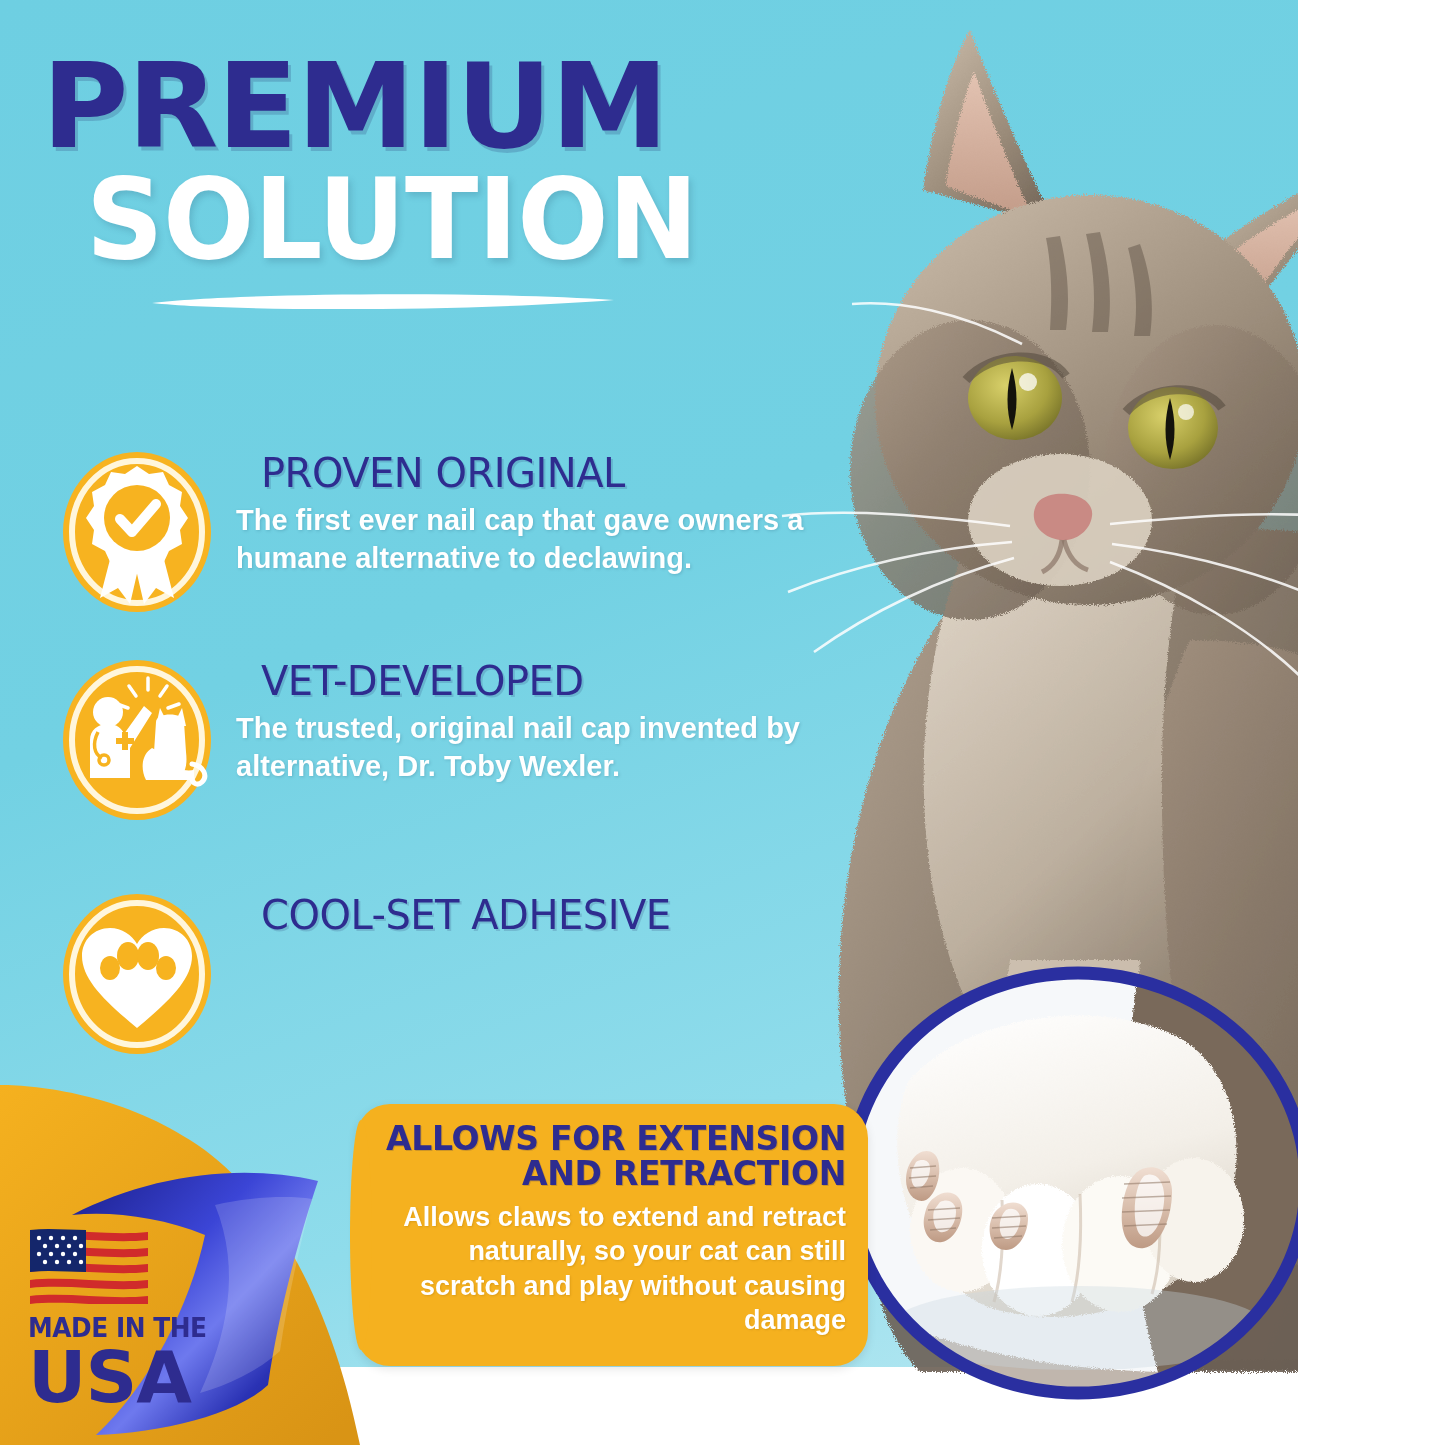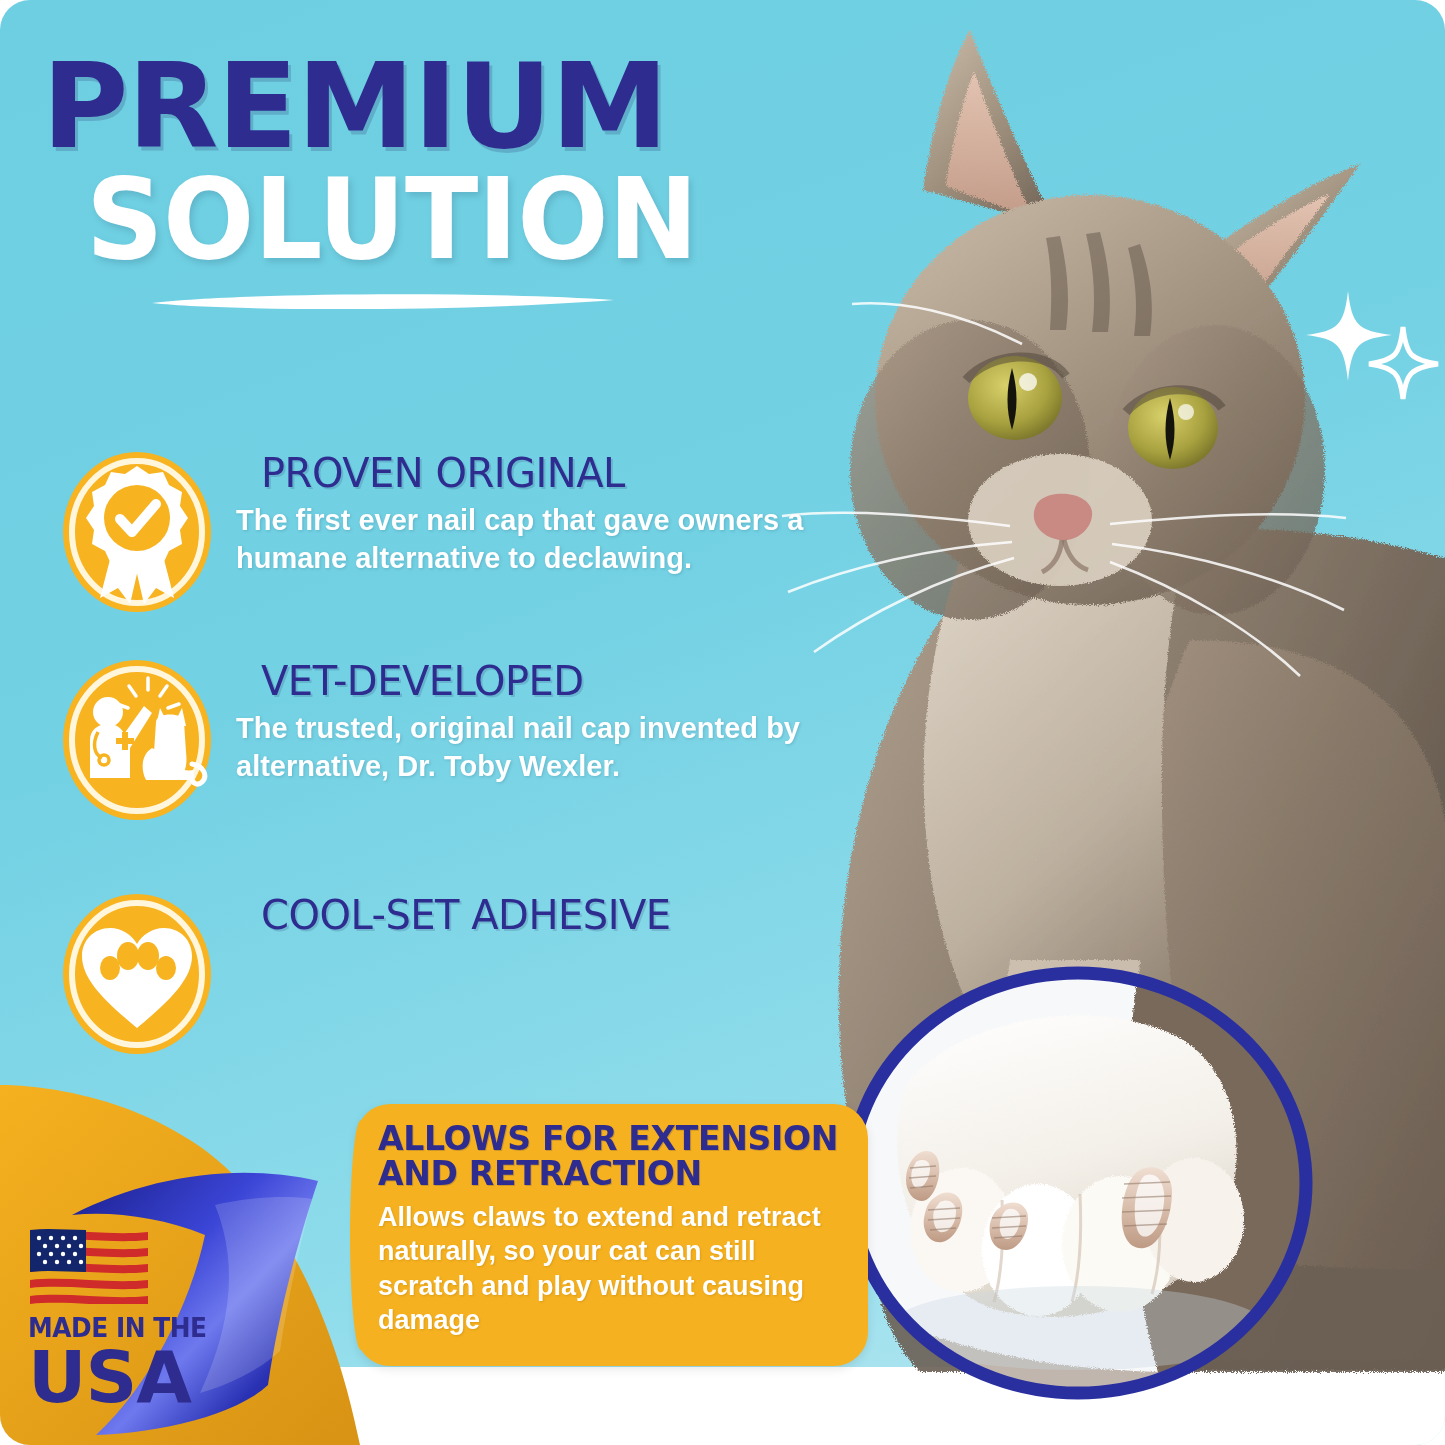--- a/index.html
+++ b/index.html
@@ -6,25 +6,24 @@
 
   html, body {
     width: 1445px;
     height: 1445px;
     overflow: hidden;
     font-family: "Liberation Sans", sans-serif;
   }
 
   #poster {
     position: relative;
-    width: 1445px;
+    width: 1298px;
     height: 1445px;
     background: linear-gradient(160deg, #6ECFE2 0%, #72D1E3 40%, #8FDCEB 72%, #BFEAF3 100%);
     overflow: hidden;
-    border-radius: 30px;
   }
 
   
   .bottom-strip {
     position: absolute;
     left: 0; right: 0; bottom: 0;
     height: 78px;
     background: #FFFFFF;
   }
 
@@ -134,21 +133,21 @@
   
   .callout {
     position: absolute;
     left: 356px;
     top: 1104px;
     width: 512px;
     height: 262px;
     background: #F5B11F;
     border-radius: 34px 34px 34px 34px;
     padding: 18px 22px 30px 22px;
-    text-align: left;
+    text-align: right;
     box-shadow: 0 3px 10px rgba(0,0,0,0.10);
   }
   .callout::before {
     
     content: "";
     position: absolute;
     left: -6px; top: 16px;
     width: 22px; height: 230px;
     background: #F5B11F;
     border-radius: 50%;

